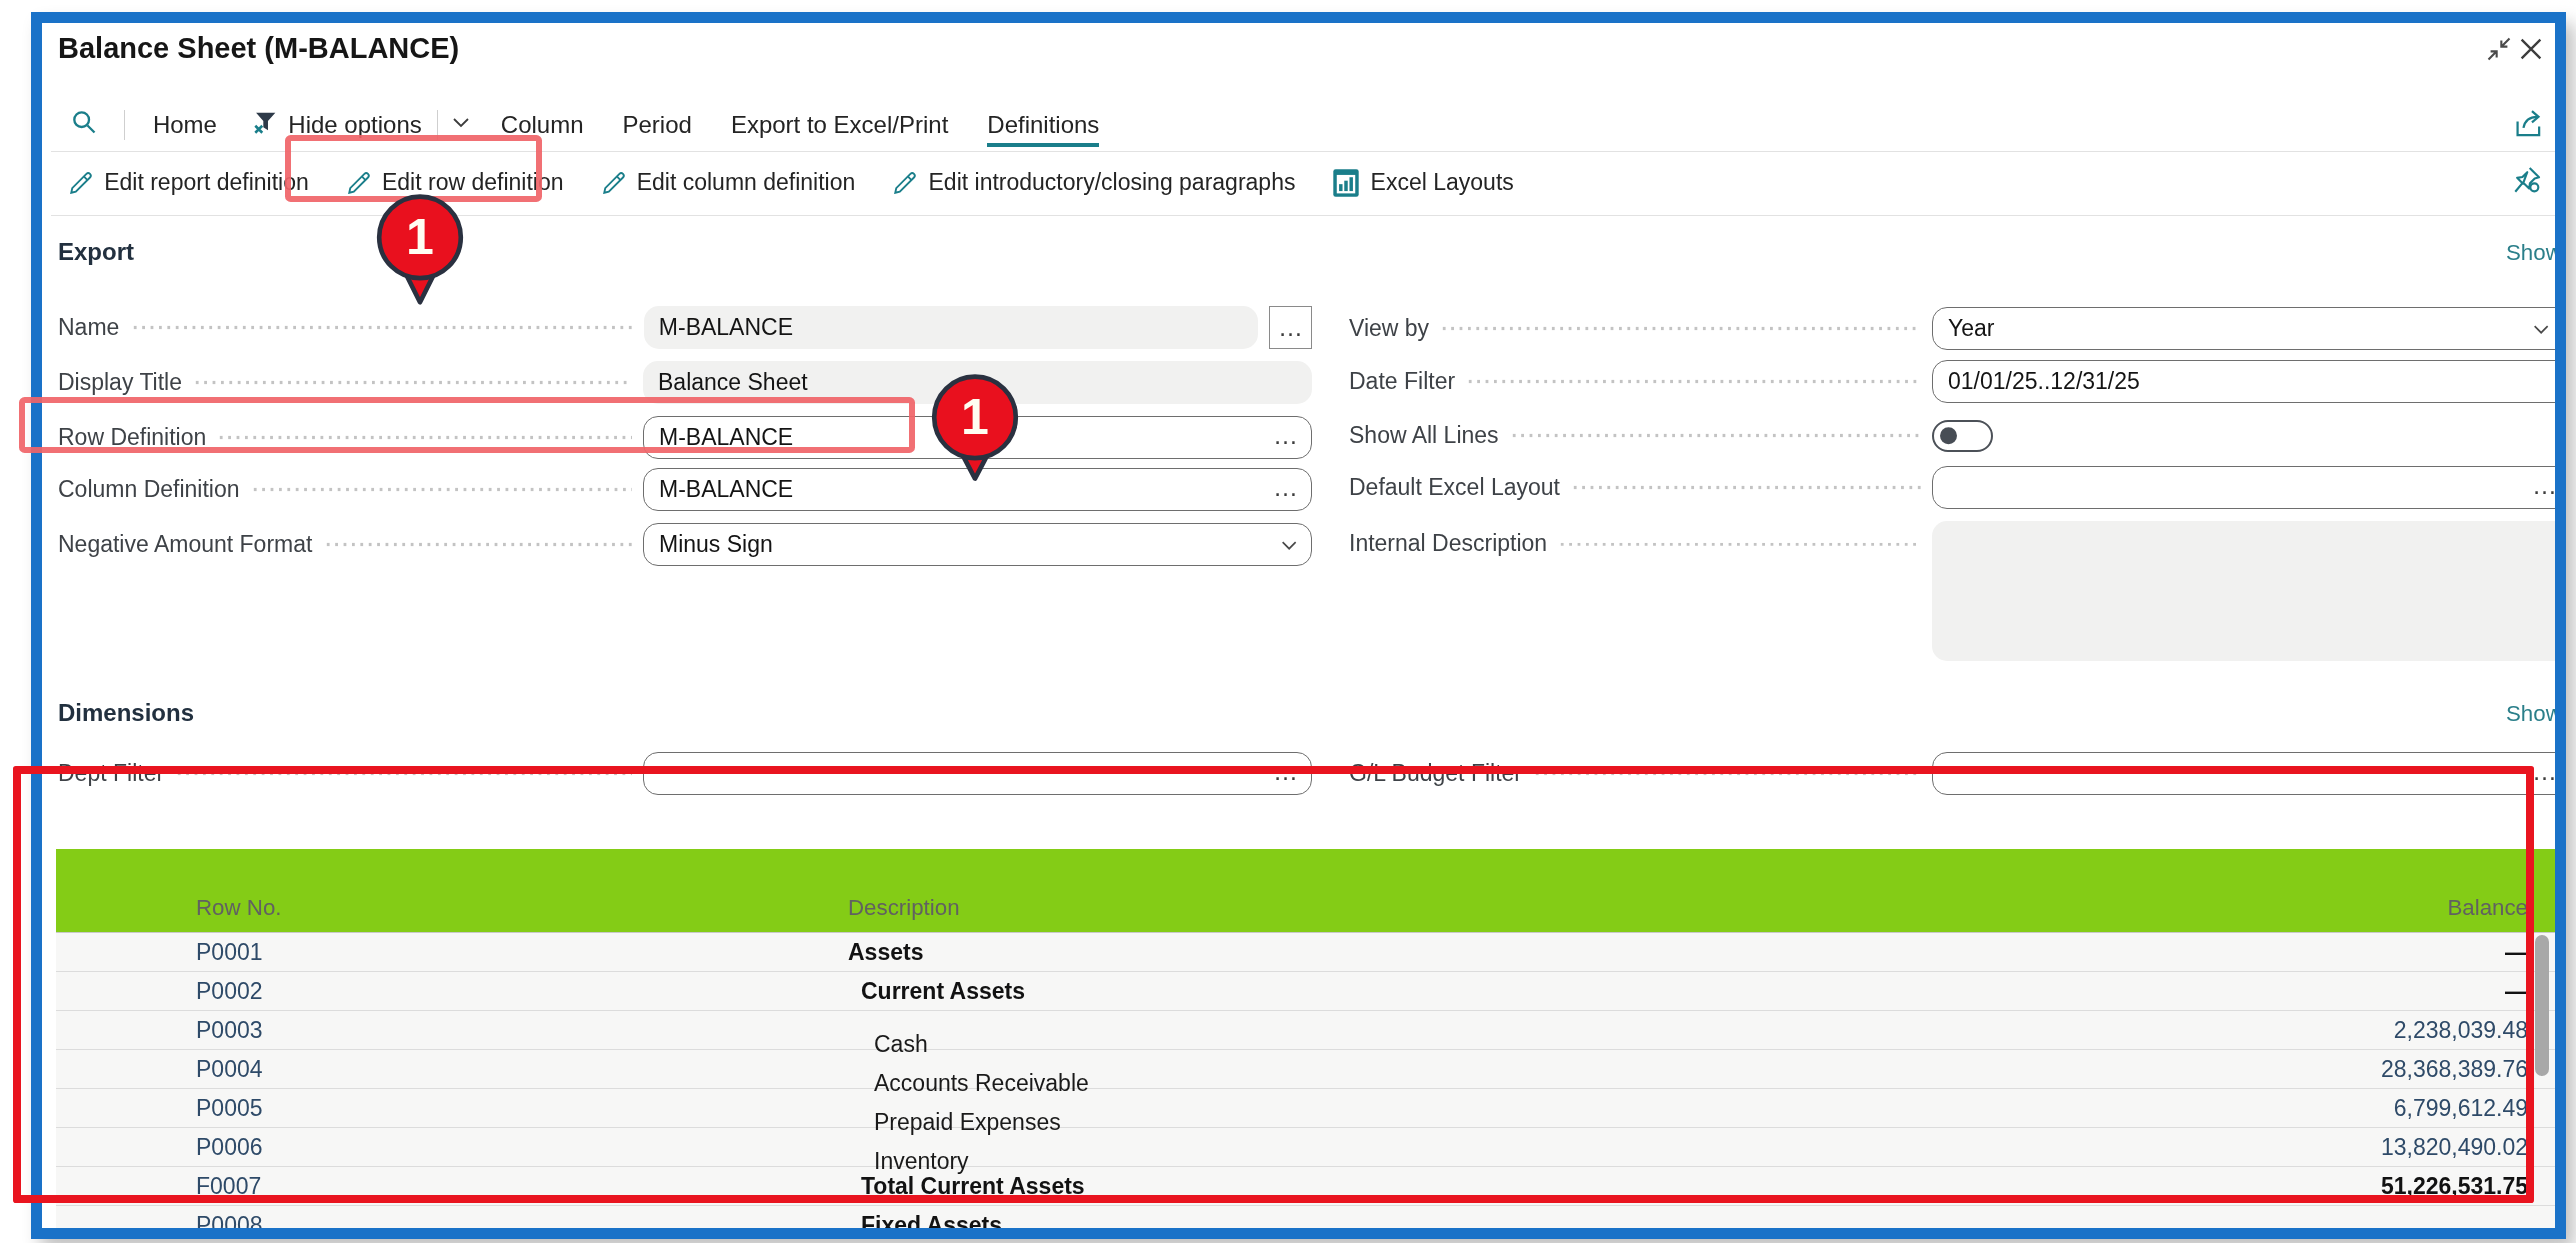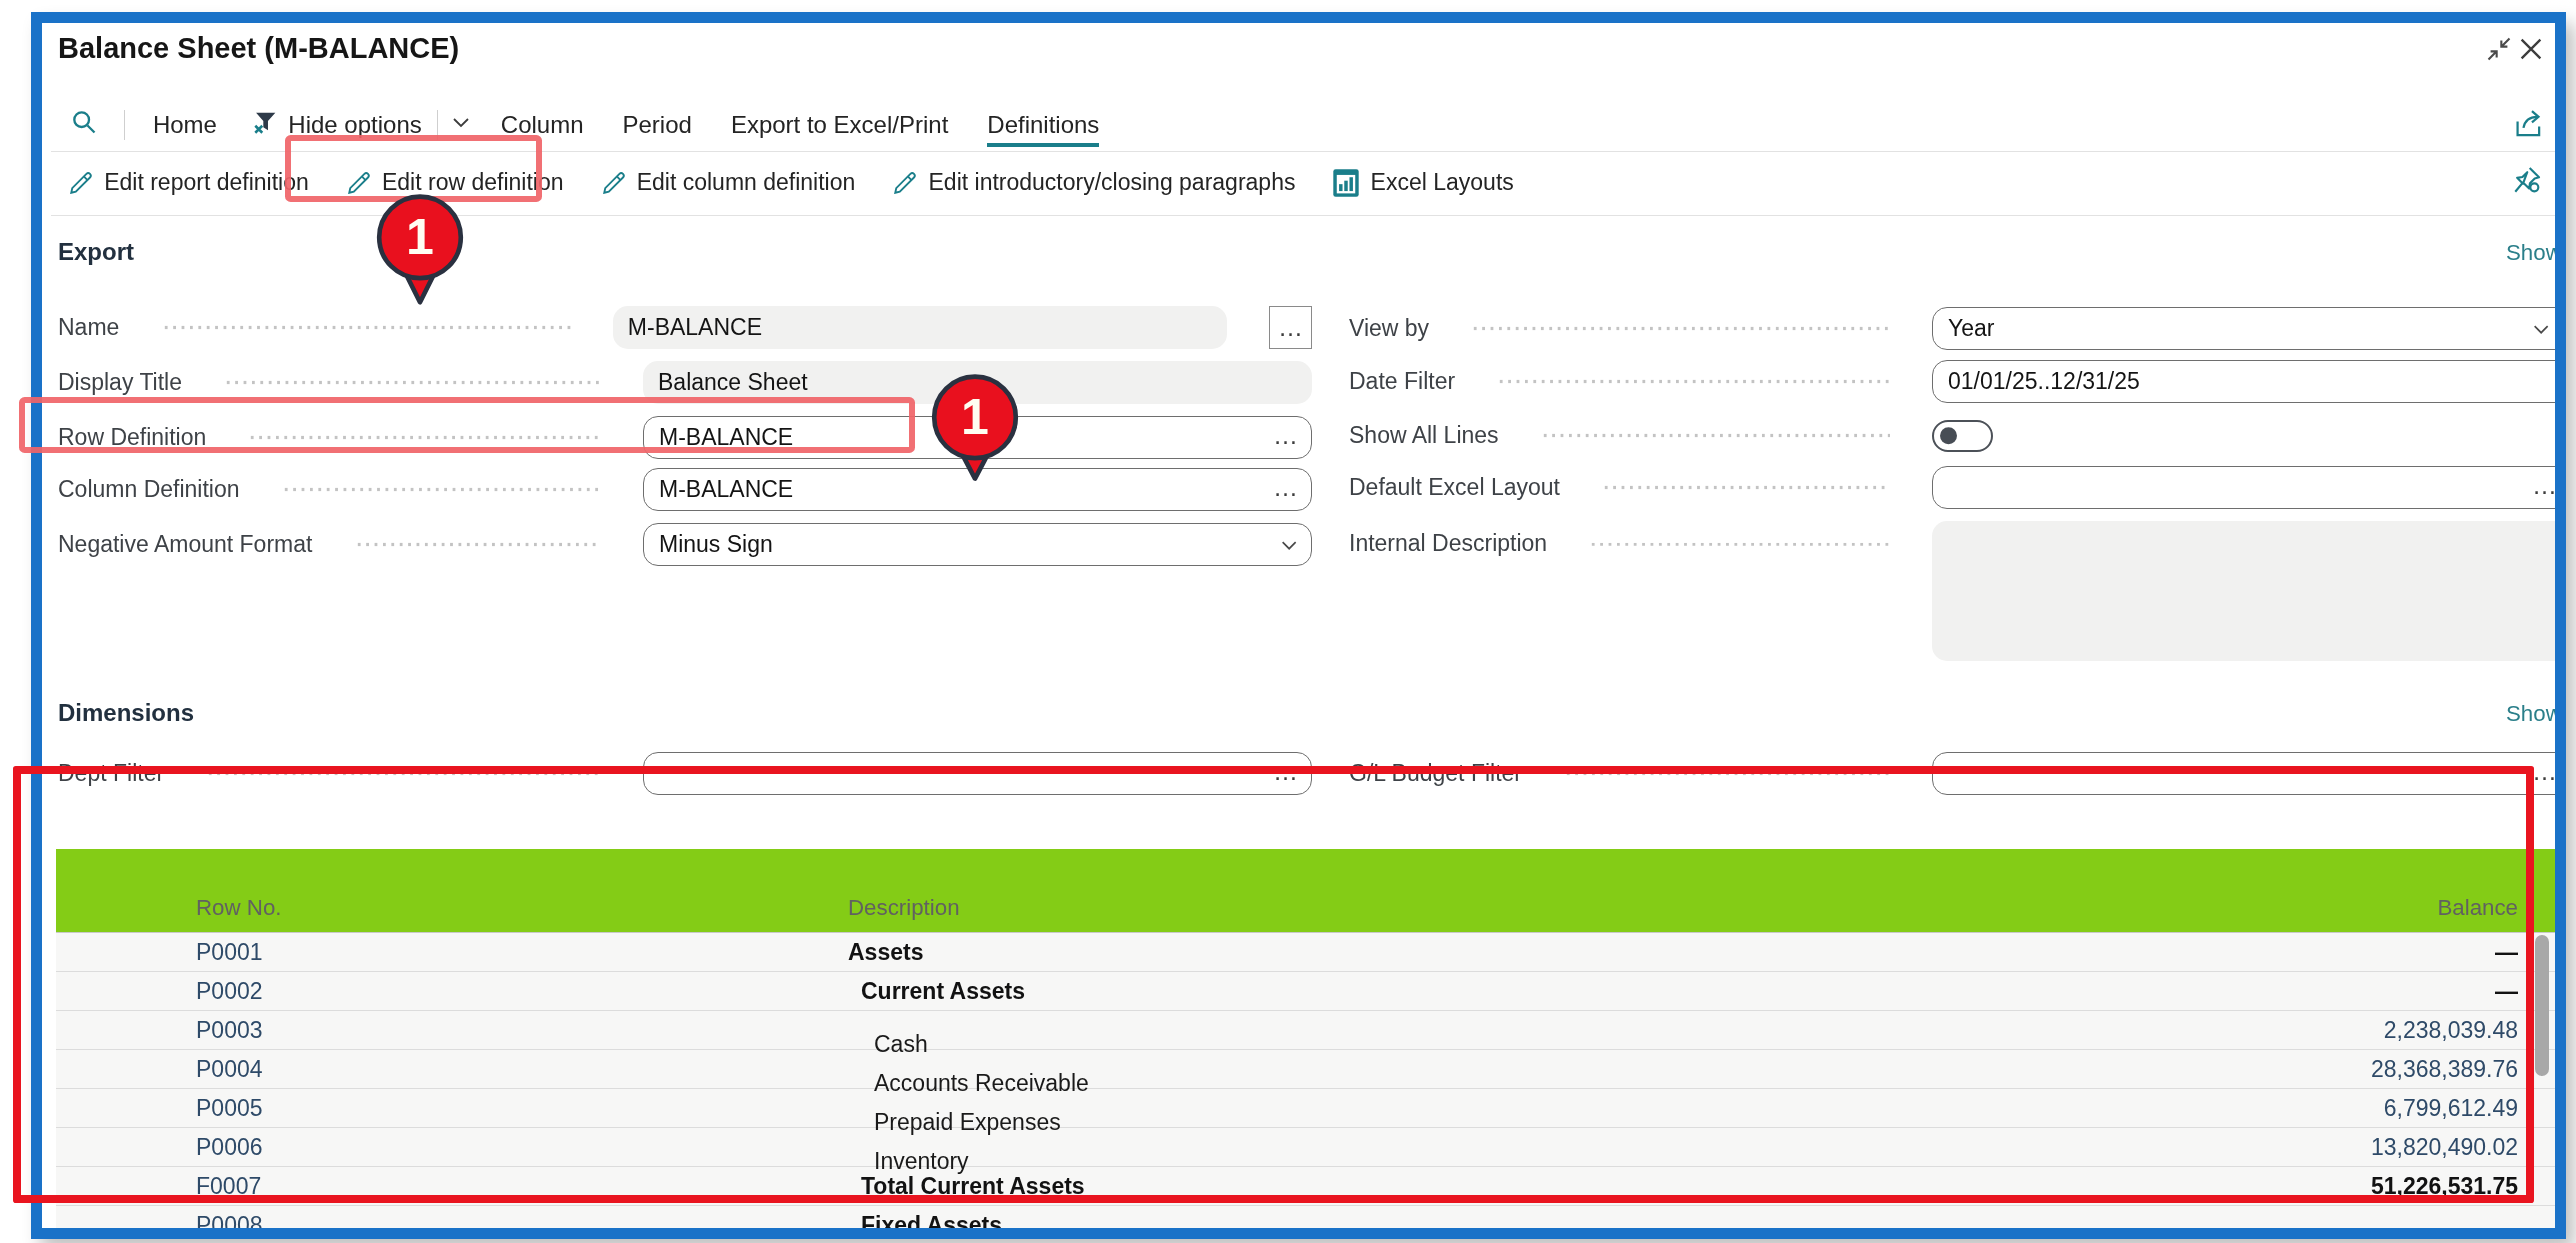--- a/index.html
+++ b/index.html
@@ -24,21 +24,21 @@
   
   .toolrow{position:absolute;left:26px;top:140px;height:39px;display:flex;align-items:center;font-size:23px;color:#242424;}
   .tgroup{display:flex;align-items:center;margin-right:37px;cursor:pointer;white-space:nowrap;}
   .tgroup .ticon{margin-right:10.2px;display:flex;}
 
   
   .secheader{position:absolute;font-size:24px;font-weight:700;color:#22303f;}
   .seclink{position:absolute;font-size:22.3px;color:#2b7f8a;white-space:nowrap;cursor:pointer;}
 
   
-  .frow{position:absolute;height:43px;display:flex;align-items:center;gap:31px;}
+  .frow{position:absolute;height:43px;display:flex;align-items:center;}
   .frow.tall{height:140px;align-items:flex-start;}
   .flabel{font-size:23px;color:#3e4247;white-space:nowrap;}
   .frow.tall .flabel{margin-top:9.3px;}
   .leader{flex:1;height:4.7px;margin:0 11.2px;background-image:radial-gradient(circle,#c3c3c3 1.5px,transparent 1.8px);
           background-size:8.4px 4.7px;background-repeat:repeat-x;background-position:0 50%;align-self:center;}
   .frow.tall .leader{align-self:flex-start;margin-top:20.5px;}
   .ctrl{position:relative;flex:0 0 669px;height:43px;box-sizing:border-box;display:flex;align-items:center;
         padding:0 15px;font-size:23px;color:#141414;white-space:nowrap;border-radius:15px;}
   .ctrl.w660{flex:0 0 614px;}
   .ctrl.bordered{border:1.9px solid #6e6e6e;background:#fff;}
@@ -53,21 +53,21 @@
   .toggle{width:61px;height:32px;box-sizing:border-box;border:2.8px solid #4c5158;border-radius:17px;background:#fff;position:relative;cursor:pointer;}
   .knob{position:absolute;left:5.6px;top:50%;transform:translateY(-50%);width:17.7px;height:17.7px;border-radius:50%;background:#474d55;}
 
   
   .grid{position:absolute;left:14px;top:826px;width:2499px;background:#f7f7f6;}
   .ghead{height:84px;display:flex;align-items:flex-end;box-sizing:border-box;padding-bottom:11.2px;background:#84cc16;
          border-bottom:0.9px solid #c9c9c9;color:#616161;font-size:22.3px;}
   .grow{height:38px;display:flex;align-items:center;border-bottom:0.9px solid #dcdcdc;font-size:23px;}
   .c1{width:651px;box-sizing:border-box;padding-left:140px;}
   .c2{flex:1;box-sizing:border-box;padding-left:141px;}
-  .c3{width:447px;box-sizing:border-box;text-align:right;padding-right:37px;}
+  .c3{width:447px;box-sizing:border-box;text-align:right;padding-right:27px;}
   .grow .c1{color:#2e4a68;}
   .grow .c3{color:#2e4a68;}
   .grow.b .c2,.grow.b .c3{font-weight:700;color:#121212;}
   .ind1{padding-left:154px;}
   .ind2{padding-left:167px;margin-top:28px;}
   .sbthumb{position:absolute;left:2493px;top:912px;width:14px;height:141px;border-radius:7.4px;background:#a8a8a8;cursor:pointer;}
 
   
   .ann{position:absolute;box-sizing:border-box;pointer-events:none;}
   .ann.pink{border:6.5px solid rgba(240,100,104,0.92);border-radius:5.6px;}

